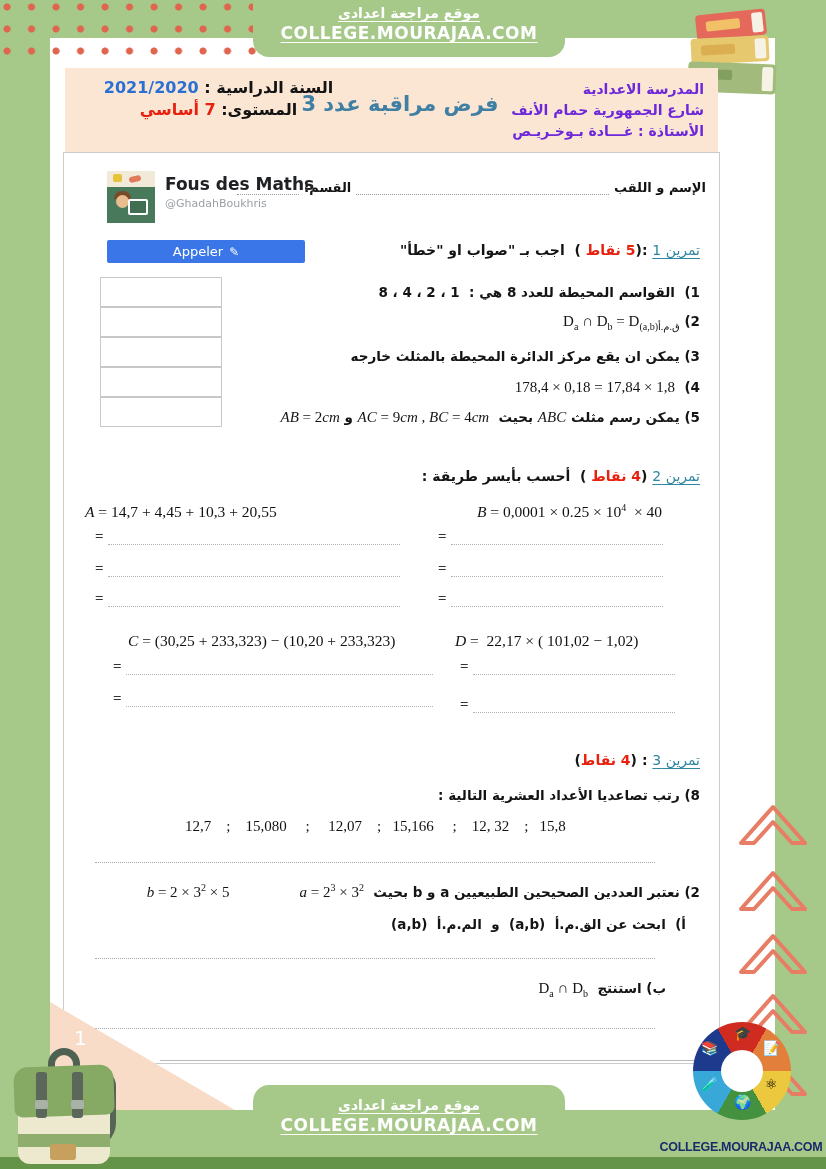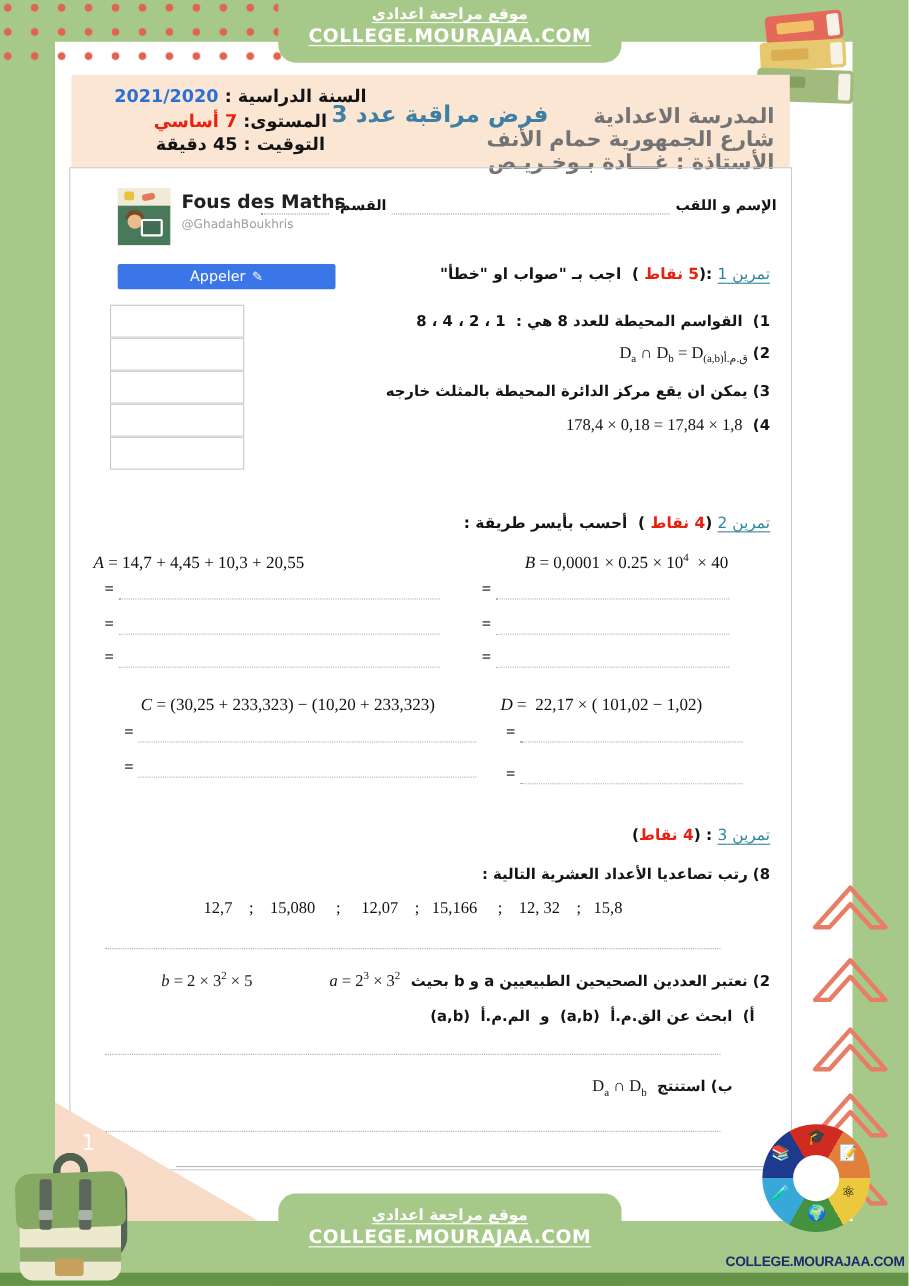--- a/index.html
+++ b/index.html
@@ -22,21 +22,21 @@
   .bk .pg{position:absolute;right:3px;top:3px;bottom:3px;width:11px;background:#f6f2e6;border-radius:2px;}
   .bk .lb{position:absolute;left:10px;top:7px;width:34px;height:10px;border-radius:2px;opacity:.85;}
   .b1{left:8px;top:6px;width:70px;height:26px;background:#e4695a;transform:rotate(-6deg);}
   .b1 .lb{background:#f3d06a;}
   .b2{left:3px;top:31px;width:78px;height:26px;background:#e6c96f;transform:rotate(-3deg);}
   .b2 .lb{background:#d9a94e;}
   .b3{left:0px;top:57px;width:88px;height:30px;background:#a2bb7d;transform:rotate(2deg);}
   .b3 .lb{background:#7d9a5a;}
   
   .hdrbox{left:65px;top:68px;width:653px;height:84px;background:#fbe6d4;}
-  .sch{position:absolute;right:14px;top:28px;direction:rtl;text-align:right;font-size:19px;font-weight:700;line-height:21px;color:#737373;}
+  .sch{position:absolute;right:14px;top:11px;direction:rtl;text-align:right;font-size:14px;font-weight:700;line-height:21px;color:#6d28d9;}
   .extitle{position:absolute;left:200px;width:270px;top:24px;text-align:center;direction:rtl;
            font-size:21px;font-weight:bold;color:#3e7fa3;}
   .info{position:absolute;left:36px;top:9px;width:235px;direction:rtl;text-align:center;font-size:16px;font-weight:700;line-height:21.5px;color:#131313;}
   .blue{color:#2a6fd4;} .red{color:#e8210f;font-weight:bold;}
   
   .frame{left:63px;top:152px;width:655px;height:910px;border:1px solid #cbcbcb;background:transparent;}
   
   .avatar{left:107px;top:171px;width:48px;height:52px;background:#f2ead8;overflow:hidden;}
   .av-dot1{position:absolute;left:6px;top:3px;width:9px;height:8px;background:#e8c23a;border-radius:2px;}
   .av-dot2{position:absolute;left:22px;top:5px;width:12px;height:6px;background:#e07a5a;border-radius:3px;transform:rotate(-12deg);}
@@ -128,21 +128,20 @@
   <div class="abs hdrbox">
     <div class="sch">
       <div>المدرسة الاعدادية</div>
       <div>شارع الجمهورية  حمام الأنف</div>
       <div>الأستاذة : غـــادة بـوخـريـص</div>
     </div>
     <div class="extitle">فرض مراقبة عدد 3</div>
     <div class="info">
       <div>السنة الدراسية : <span class="blue">2021/2020</span></div>
       <div>المستوى: <span class="red">7 أساسي</span></div>
-      <div>التوقيت  : <b>45</b> دقيقة</div>
     </div>
   </div>
 
   <div class="abs frame"></div>
 
   <div class="abs avatar">
     <span class="av-dot1"></span>
     <span class="av-dot2"></span>
     <span class="av-board"></span>
     <span class="av-hair"></span>
@@ -168,20 +167,21 @@
   <div class="abox" style="top:277px;"></div>
   <div class="abox" style="top:307px;"></div>
   <div class="abox" style="top:337px;"></div>
   <div class="abox" style="top:367px;"></div>
   <div class="abox" style="top:397px;"></div>
 
   <div class="rtl" style="right:126px;top:284px;">1) &nbsp;<b>القواسم المحيطة</b> للعدد 8 هي :&nbsp; 1 ، 2 ، 4 ، 8</div>
   <div class="rtl" style="right:126px;top:313px;">2) <span class="math" dir="ltr">D<sub>a</sub> ∩ D<sub>b</sub> = D<sub>(a,b)ق.م.أ</sub></span></div>
   <div class="rtl" style="right:126px;top:348px;">3) يمكن ان يقع مركز الدائرة المحيطة بالمثلث خارجه</div>
   <div class="rtl" style="right:126px;top:379px;">4) &nbsp;<span class="math" dir="ltr">178,4 × 0,18 = 17,84 × 1,8</span></div>
+  <div class="rtl" style="right:126px;top:409px;">5) يمكن رسم مثلث <span class="math" dir="ltr"><i>ABC</i></span> بحيث&nbsp; <span class="math" dir="ltr"><i>AC</i> = 9<i>cm</i> , <i>BC</i> = 4<i>cm</i></span> و <span class="math" dir="ltr"><i>AB</i> = 2<i>cm</i></span></div>
 
   <div class="abs rtl ex-head" style="right:126px;top:468px;"><span class="ext">تمرين 2</span> (<span class="red">4 نقاط</span> )&nbsp; أحسب بأيسر طريقة :</div>
 
   <div class="eq-line" style="left:85px;top:503px;"><i>A</i> = 14,7 + 4,45 + 10,3 + 20,55</div>
   <div class="eq-line" style="left:433px;top:502px;margin-left:44px;"><i>B</i> = 0,0001 × 0.25 × 10<sup>4</sup>  × 40</div>
 
   <div class="ans" style="left:95px;top:528px;width:305px;">
       <span>=</span>
       <span class="lead"></span>
     </div>

